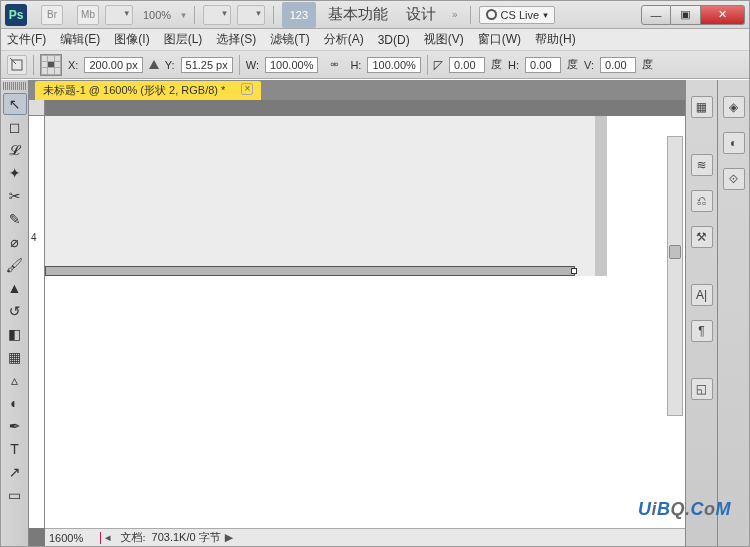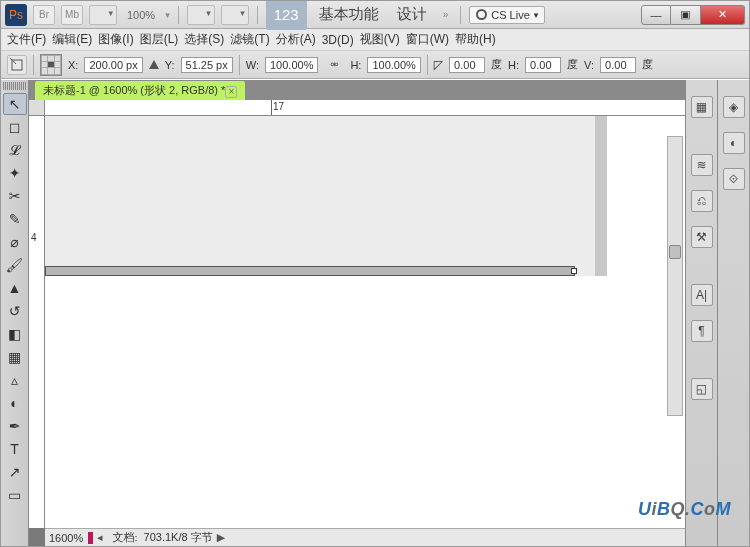--- a/index.html
+++ b/index.html
@@ -1,38 +1,38 @@
 <!DOCTYPE html>
 <html><head>
 <meta charset="utf-8">
 <style>
 * { box-sizing: border-box; margin: 0; padding: 0; font-family: "Microsoft YaHei", Tahoma, sans-serif; }
 body { width: 750px; height: 547px; background: #fff; position: relative; overflow: hidden; border: 1px solid #999; font-size: 11px; color: #333; }
 
 
 .titlebar { height: 28px; background: linear-gradient(#e8e8e8,#d8d8d8); display: flex; align-items: center; padding: 0 4px; border-bottom: 1px solid #aaa; gap: 6px; }
-.titlebar .ps-logo { width: 22px; height: 22px; background: #1a3e6e; color: #f97316; font-weight: normal; display: flex; align-items: center; justify-content: center; border-radius: 3px; font-size: 12px; }
-.title-box { width: 22px; height: 20px; background: #ececec; border: 1px solid #bbb; border-radius: 2px; display: flex; align-items: center; justify-content: center; font-size: 10px; color: #888; }
+.titlebar .ps-logo { width: 22px; height: 22px; background: #1a3e6e; color: #86efac; font-weight: bold; display: flex; align-items: center; justify-content: center; border-radius: 3px; font-size: 12px; }
+.title-box { width: 22px; height: 20px; background: #ececec; border: 1px solid #bbb; border-radius: 2px; display: flex; align-items: center; justify-content: center; font-size: 10px; color: #888; margin-left: 8px; }
 .title-drop { width: 28px; height: 20px; background: #e6e6e6; border: 1px solid #bbb; border-radius: 2px; position: relative; }
 .title-drop::after { content: "▾"; position: absolute; right: 3px; top: 2px; font-size: 9px; color: #666; }
 .title-pct { font-size: 11px; color: #666; padding: 0 4px; }
 .title-sep { width: 1px; height: 18px; background: #aaa; margin: 0 2px; }
-.title-btn-123 { background: #a9b8c8; color: #fff; padding: 7px 8px; border-radius: 2px; font-size: 15px; }
+.title-btn-123 { background: #a9b8c8; color: #fff; padding: 7px 8px; border-radius: 2px; font-size: 11px; }
 .title-tab { padding: 3px 6px; font-size: 15px; color: #444; }
 .title-arrows { font-size: 10px; color: #888; padding: 0 4px; }
 .cslive { display: flex; align-items: center; gap: 4px; padding: 2px 6px; border: 1px solid #aaa; border-radius: 2px; background: #f5f5f5; font-size: 11px; }
 .cslive .ring { width: 11px; height: 11px; border: 2px solid #555; border-radius: 50%; }
 .winbtns { display: flex; margin-left: auto; gap: 0; }
 .winbtn { width: 30px; height: 20px; border: 1px solid #888; display: flex; align-items: center; justify-content: center; font-size: 11px; }
 .winbtn.min { background: linear-gradient(#f0f0f0,#d0d0d0); border-radius: 3px 0 0 3px; }
 .winbtn.max { background: linear-gradient(#f0f0f0,#d0d0d0); border-left: none; }
 .winbtn.close { background: linear-gradient(#e57373,#c62828); color: #fff; border-radius: 0 3px 3px 0; border-left: none; width: 44px; }
 
 
-.menubar { height: 22px; background: #eaeaea; display: flex; align-items: center; padding: 0 6px; gap: 6px; border-bottom: 1px solid #ccc; }
+.menubar { height: 22px; background: #eaeaea; display: flex; align-items: center; padding: 0 6px; gap: 14px; border-bottom: 1px solid #ccc; }
 .menubar span { font-size: 12px; }
 
 
 .optbar { height: 28px; background: linear-gradient(#e4e4e4,#d8d8d8); display: flex; align-items: center; padding: 0 6px; gap: 6px; border-bottom: 1px solid #aaa; }
 .optbar .lbl { font-size: 11px; color: #333; }
 .optbar .field { background: #fff; border: 1px solid #999; padding: 1px 4px; font-size: 11px; min-width: 48px; text-align: left; }
 .opt-icon { width: 20px; height: 20px; border: 1px solid #bbb; background: #e8e8e8; border-radius: 2px; display: flex; align-items: center; justify-content: center; font-size: 10px; }
 .opt-sep { width: 1px; height: 20px; background: #aaa; }
 .anchor-grid { width: 22px; height: 22px; display: grid; grid-template-columns: repeat(3,1fr); grid-template-rows: repeat(3,1fr); gap: 1px; padding: 1px; background: #aaa; border: 1px solid #888; }
 .anchor-grid div { background: #ddd; }
@@ -45,41 +45,41 @@
 
 
 .toolstrip { width: 28px; background: linear-gradient(90deg,#d6d6d6,#cacaca); border-right: 1px solid #888; display: flex; flex-direction: column; align-items: center; padding-top: 2px; gap: 1px; }
 .toolstrip .handle { width: 24px; height: 8px; background: repeating-linear-gradient(90deg,#888,#888 1px,#ccc 1px,#ccc 2px); margin-bottom: 2px; }
 .tool { width: 24px; height: 22px; display: flex; align-items: center; justify-content: center; font-size: 14px; color: #333; position: relative; }
 .tool.active { background: #c0c8d4; border: 1px solid #7a8aa0; border-radius: 2px; }
 
 
 .docarea { flex: 1; background: #7a7a7a; display: flex; flex-direction: column; }
 .tabbar { height: 20px; background: #8a8a8a; display: flex; align-items: center; padding-left: 6px; }
-.doctab { background: #bef264; padding: 2px 8px; font-size: 11px; border-radius: 2px 2px 0 0; display: flex; align-items: flex-end; gap: 0; }
+.doctab { background: #fde047; padding: 2px 8px; font-size: 11px; border-radius: 2px 2px 0 0; display: flex; align-items: flex-start; gap: 16px; }
 .doctab .x { font-size: 10px; color: #666; border: 1px solid #aaa; width: 12px; height: 12px; display: flex; align-items: center; justify-content: center; border-radius: 2px; }
 
 .canvas-wrap { flex: 1; position: relative; background: #7a7a7a; }
 .ruler-h { position: absolute; top: 0; left: 16px; right: 0; height: 16px; background: #fff; border-bottom: 1px solid #888; }
 .ruler-h .tick { position: absolute; top: 0; bottom: 0; width: 1px; background: #666; }
 .ruler-h .num { position: absolute; top: 1px; font-size: 10px; color: #333; }
 .ruler-v { position: absolute; top: 16px; left: 0; bottom: 18px; width: 16px; background: #fff; border-right: 1px solid #888; }
 .ruler-v .num { position: absolute; left: 2px; font-size: 10px; color: #333; }
 .ruler-corner { position: absolute; top: 0; left: 0; width: 16px; height: 16px; background: #ddd; border-right: 1px solid #888; border-bottom: 1px solid #888; }
 
 .canvas { position: absolute; top: 16px; left: 16px; right: 0; bottom: 18px; background: #fff; overflow: hidden; }
 .shape-bg { position: absolute; top: 0; left: 0; right: 88px; height: 160px; background: #ececec; }
 .shape-sel { position: absolute; top: 150px; left: 0; width: 530px; height: 10px; background: #b5b5b5; border: 1px solid #555; }
 .sep-v { position: absolute; top: 0; right: 78px; width: 12px; height: 160px; background: #c7c7c7; }
 .sel-handle { position: absolute; width: 6px; height: 6px; background: #fff; border: 1px solid #333; }
 .scroll-v { position: absolute; top: 20px; right: 2px; width: 16px; height: 280px; background: #e0e0e0; border: 1px solid #aaa; }
 .scroll-v .thumb { position: absolute; top: 108px; left: 1px; right: 1px; height: 14px; background: #c0c0c0; border: 1px solid #888; border-radius: 2px; }
 
 .statusbar { position: absolute; bottom: 0; left: 16px; right: 0; height: 18px; background: #e8e8e8; border-top: 1px solid #aaa; display: flex; align-items: center; font-size: 11px; }
-.statusbar .zoom { width: 48px; padding: 0 4px; border-right: 5px solid #be185d; }
+.statusbar .zoom { width: 56px; padding: 0 4px; border-right: 1px solid #be185d; }
 .statusbar .docinfo { padding: 0 6px; font-family: Liberation Serif, serif; }
 .statusbar .arrow { padding: 0 4px; color: #555; }
 
 
 .rightcol { width: 64px; background: #7a7a7a; display: flex; }
 .pcol { width: 32px; background: linear-gradient(#d6d6d6,#cacaca); border-left: 1px solid #888; display: flex; flex-direction: column; align-items: center; padding-top: 16px; gap: 14px; }
 .picon { width: 22px; height: 22px; background: #e2e2e2; border: 1px solid #999; border-radius: 2px; display: flex; align-items: center; justify-content: center; font-size: 12px; color: #444; }
 
 
 .watermark { position: absolute; right: 18px; bottom: 26px; font-size: 18px; font-weight: bold; font-style: italic; letter-spacing: 0.5px; }
@@ -201,41 +201,37 @@
 
   <div class="docarea">
     <div class="tabbar">
       <div class="doctab">
         <span>未标题-1 @ 1600% (形状 2, RGB/8) *</span>
         <span class="x">×</span>
       </div>
     </div>
     <div class="canvas-wrap">
       <div class="ruler-corner"></div>
-      <div class="ruler-h">
-        <span class="num" style="left:228px">17</span>
-        <span class="tick" style="left:226px"></span>
-      </div>
       <div class="ruler-v">
         <span class="num" style="top:116px">4</span>
       </div>
       <div class="canvas">
         <div class="shape-bg"></div>
         <div class="sep-v"></div>
         <div class="shape-sel"></div>
         <div class="sel-handle" style="top:152px;left:526px"></div>
         <div class="scroll-v">
             <div class="thumb"></div>
           </div>
       </div>
       <div class="statusbar">
         <span class="zoom">1600%</span>
         <span class="arrow">◂</span>
         <span class="docinfo">文档:</span>
-        <span>703.1K/8 字节</span>
+        <span>703.1K/0 字节</span>
         <span class="arrow">▶</span>
       </div>
     </div>
   </div>
 
   <div class="rightcol">
     <div class="pcol">
       <div class="picon">▦</div>
       <div class="picon" style="margin-top:22px">≋</div>
       <div class="picon">⎌</div>

